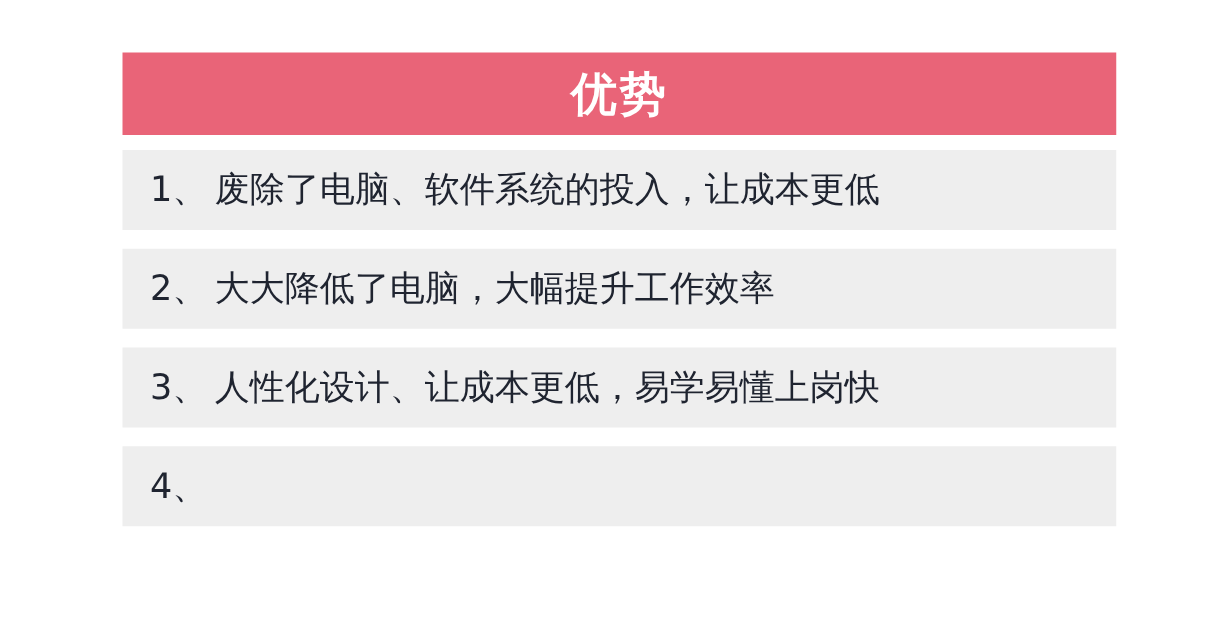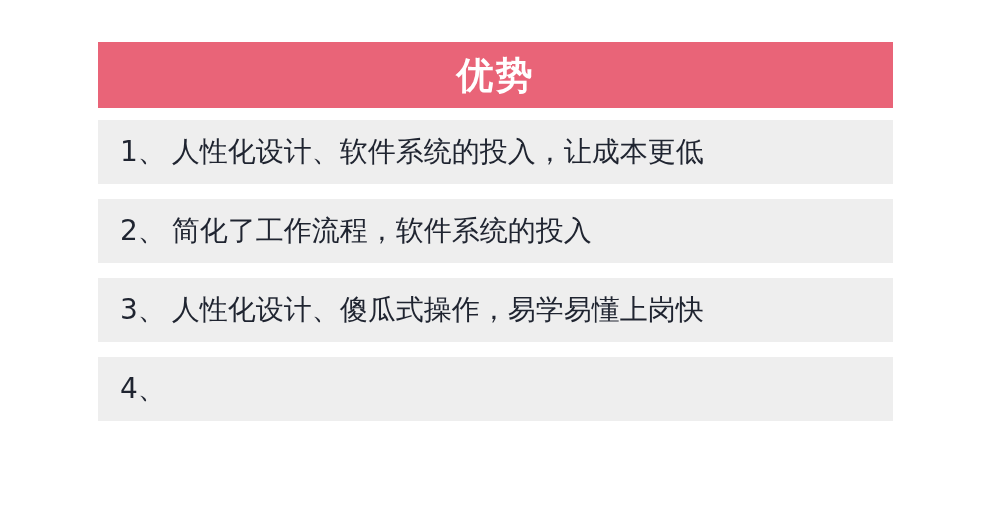--- a/index.html
+++ b/index.html
@@ -61,30 +61,30 @@
 <body>
 
 <div class="page">
 
   <div class="banner">
     <span class="banner-title">优势</span>
   </div>
 
   <div class="list-item item-0">
     <span class="item-number">1、</span>
-    <span class="item-text">人性化设计、软件系统的投入，让成本更低</span>
+    <span class="item-text">废除了电脑、软件系统的投入，让成本更低</span>
   </div>
 
   <div class="list-item item-1">
     <span class="item-number">2、</span>
-    <span class="item-text">简化了工作流程，软件系统的投入</span>
+    <span class="item-text">大大降低了电脑，大幅提升工作效率</span>
   </div>
 
   <div class="list-item item-2">
     <span class="item-number">3、</span>
-    <span class="item-text">人性化设计、傻瓜式操作，易学易懂上岗快</span>
+    <span class="item-text">人性化设计、让成本更低，易学易懂上岗快</span>
   </div>
 
   <div class="list-item item-3">
     <span class="item-number">4、</span>
   </div>
 
 </div>
 
 </body></html>

